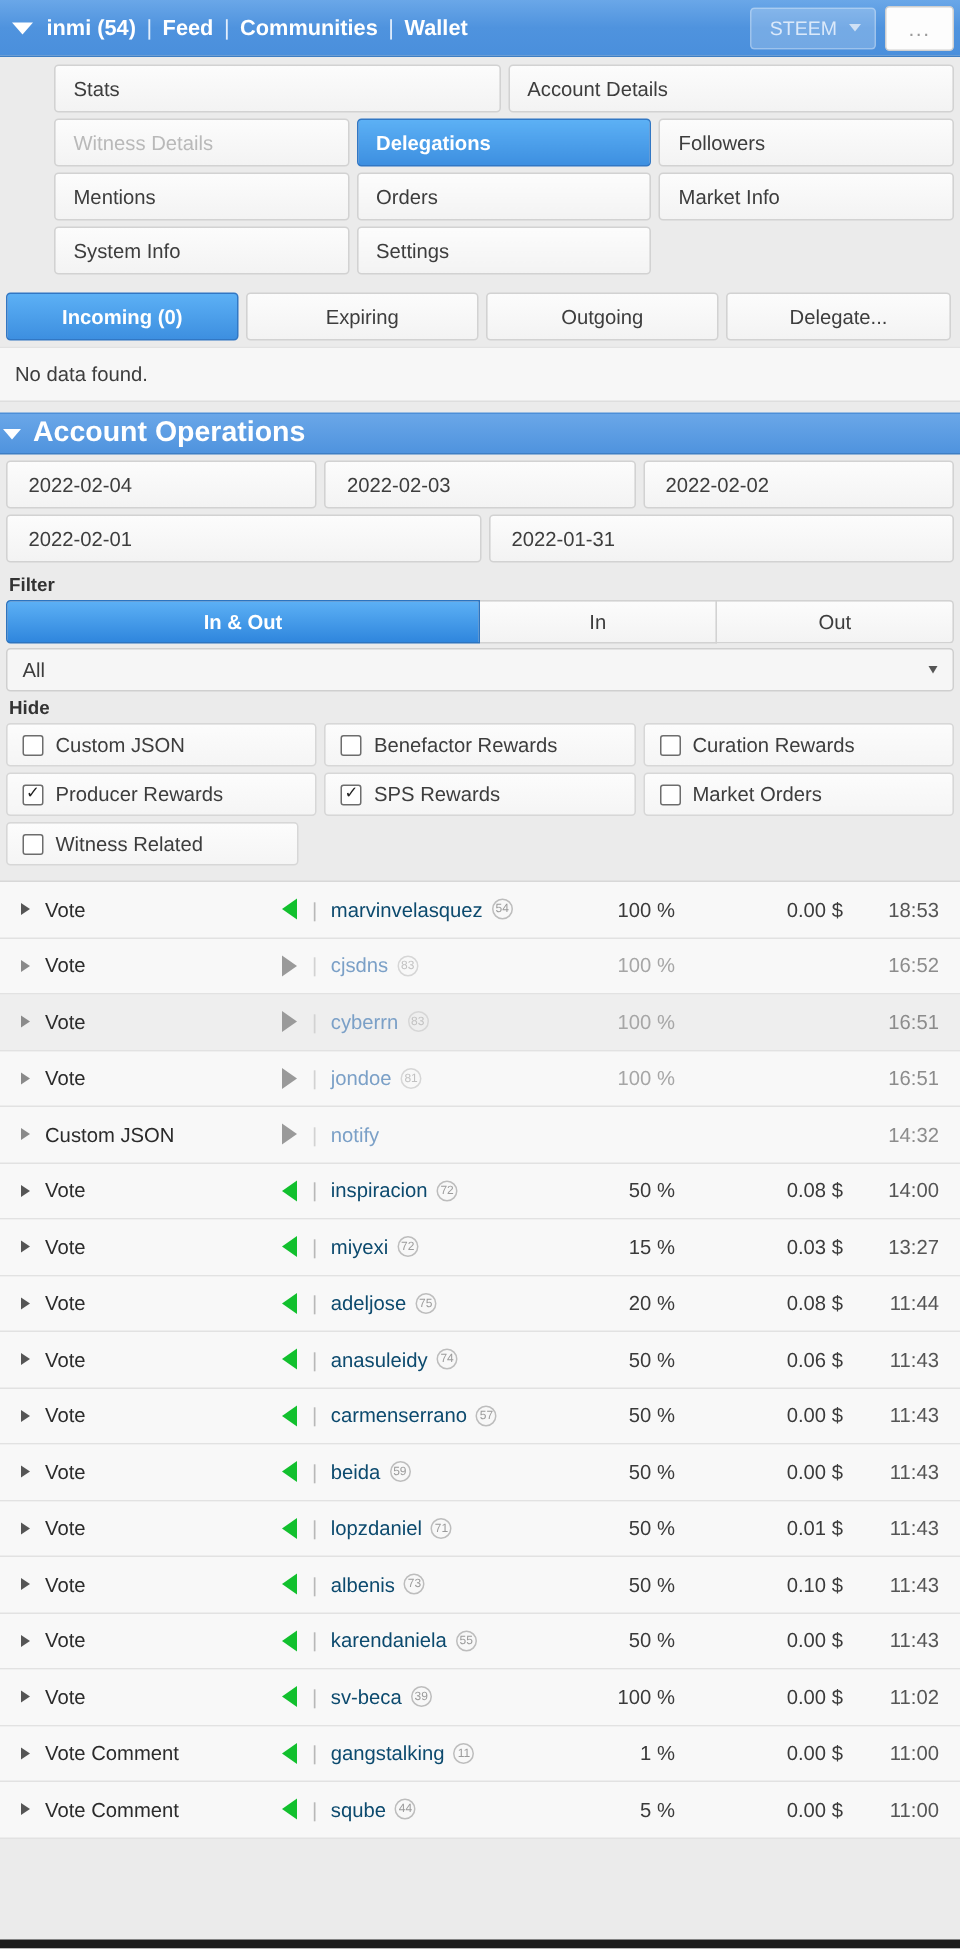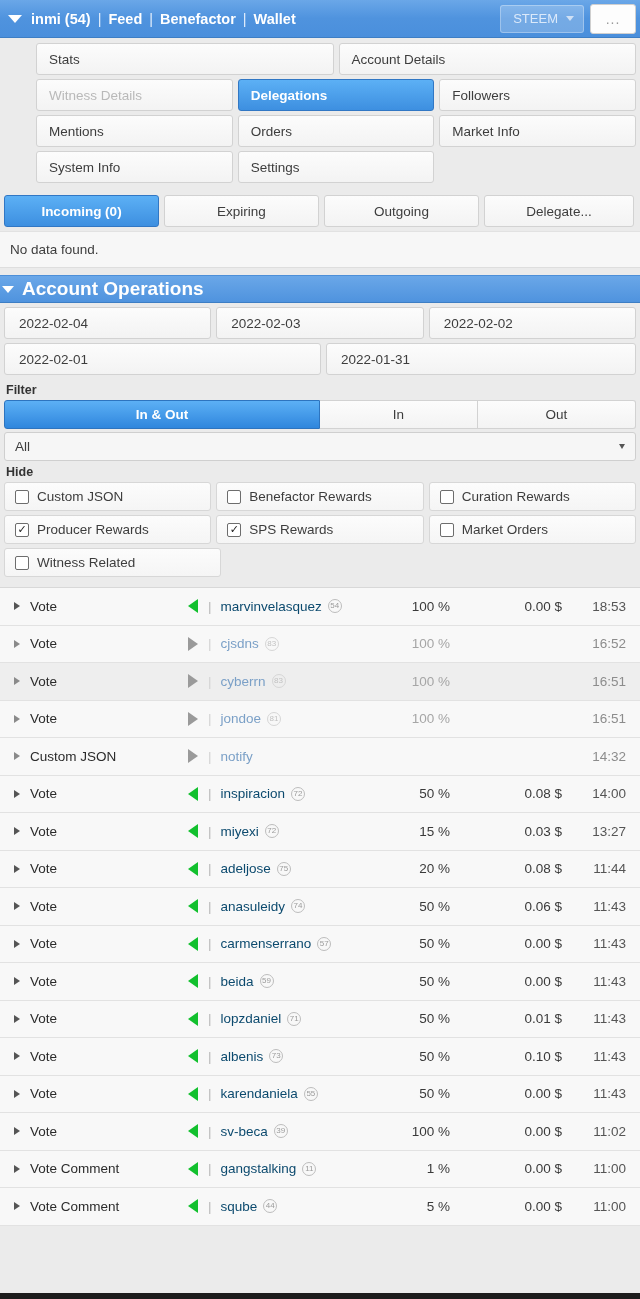--- a/index.html
+++ b/index.html
@@ -189,21 +189,21 @@
   .chkbtn {
     height: 29px;
     display:flex; align-items:center; gap:8px;
     padding-left:10px;
     font-size:13.5px; color:#3d3d3d;
     background: linear-gradient(to bottom,#fcfcfc,#f5f5f5);
     border:1px solid #d7d7d7; border-radius:3px;
     white-space:nowrap;
   }
   .chkbtn.c3 { flex:1 1 0; }
-  .chkbtn.c1 { width:217px; flex:0 0 auto; }
+  .chkbtn.c1 { width:195px; flex:0 0 auto; }
   .cbox {
     width:14px;height:14px;
     border:1px solid #6d6d6d; background:#fff; border-radius:2px;
     display:flex; align-items:center; justify-content:center;
     flex:0 0 auto;
     font-size:11px; color:#222; line-height:1;
   }
 
   
   .oplist { margin-top:10px; border-top:1px solid #d8d8d8; }
@@ -258,21 +258,21 @@
 </head>
 <body>
 
 <div class="topbar">
   <div class="tb-caret"></div>
   <div class="tb-links">
     <span>inmi (54)</span>
     <span class="tb-sep">|</span>
     <span>Feed</span>
     <span class="tb-sep">|</span>
-    <span>Benefactor</span>
+    <span>Communities</span>
     <span class="tb-sep">|</span>
     <span>Wallet</span>
   </div>
   <div class="tb-right">
     <div class="tb-steem">
       <span>STEEM</span>
       <span class="mini-caret"></span>
     </div>
     <div class="tb-dots">...</div>
   </div>

